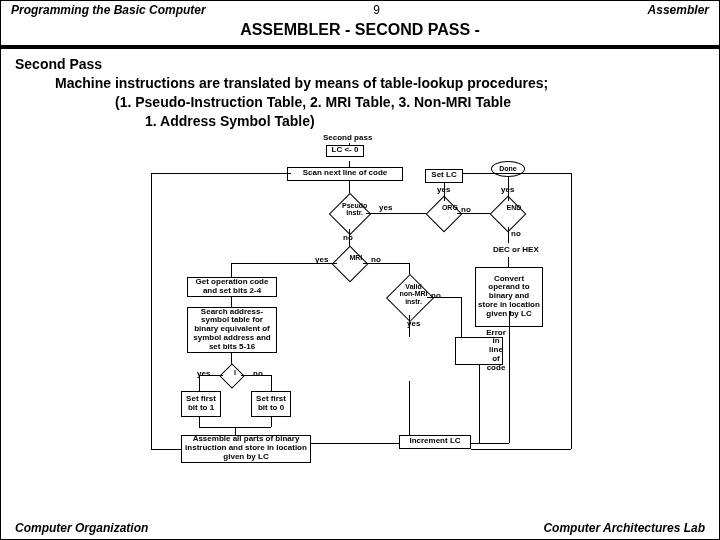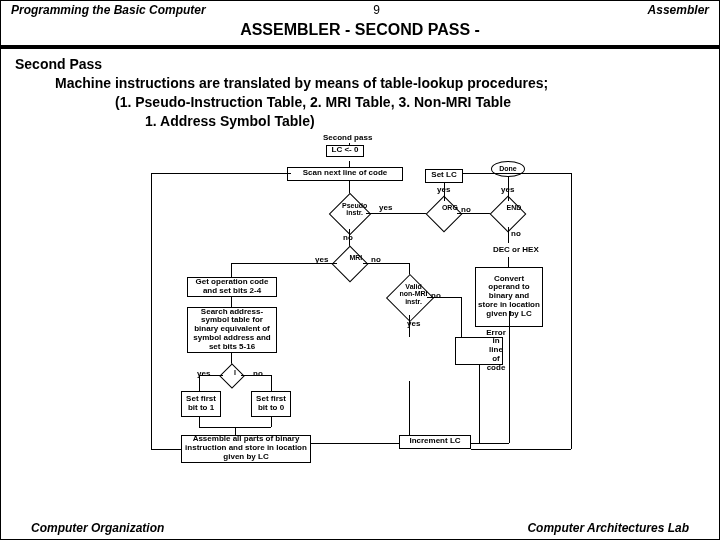--- a/index.html
+++ b/index.html
@@ -69,21 +69,21 @@
     line-height: 1.05;
     font-size: 7px;
   }
   .line { position: absolute; background: #000; }
   .footer {
     position: absolute;
     bottom: 4px;
     left: 0; right: 0;
     display: flex;
     justify-content: space-between;
-    padding: 0 30px;
+    padding: 0 14px;
     font-size: 12px;
     font-style: italic;
     font-weight: bold;
   }
   .ellipse {
     position: absolute;
     border: 1px solid #000;
     border-radius: 50%;
     background: #fff;
     display: flex;

